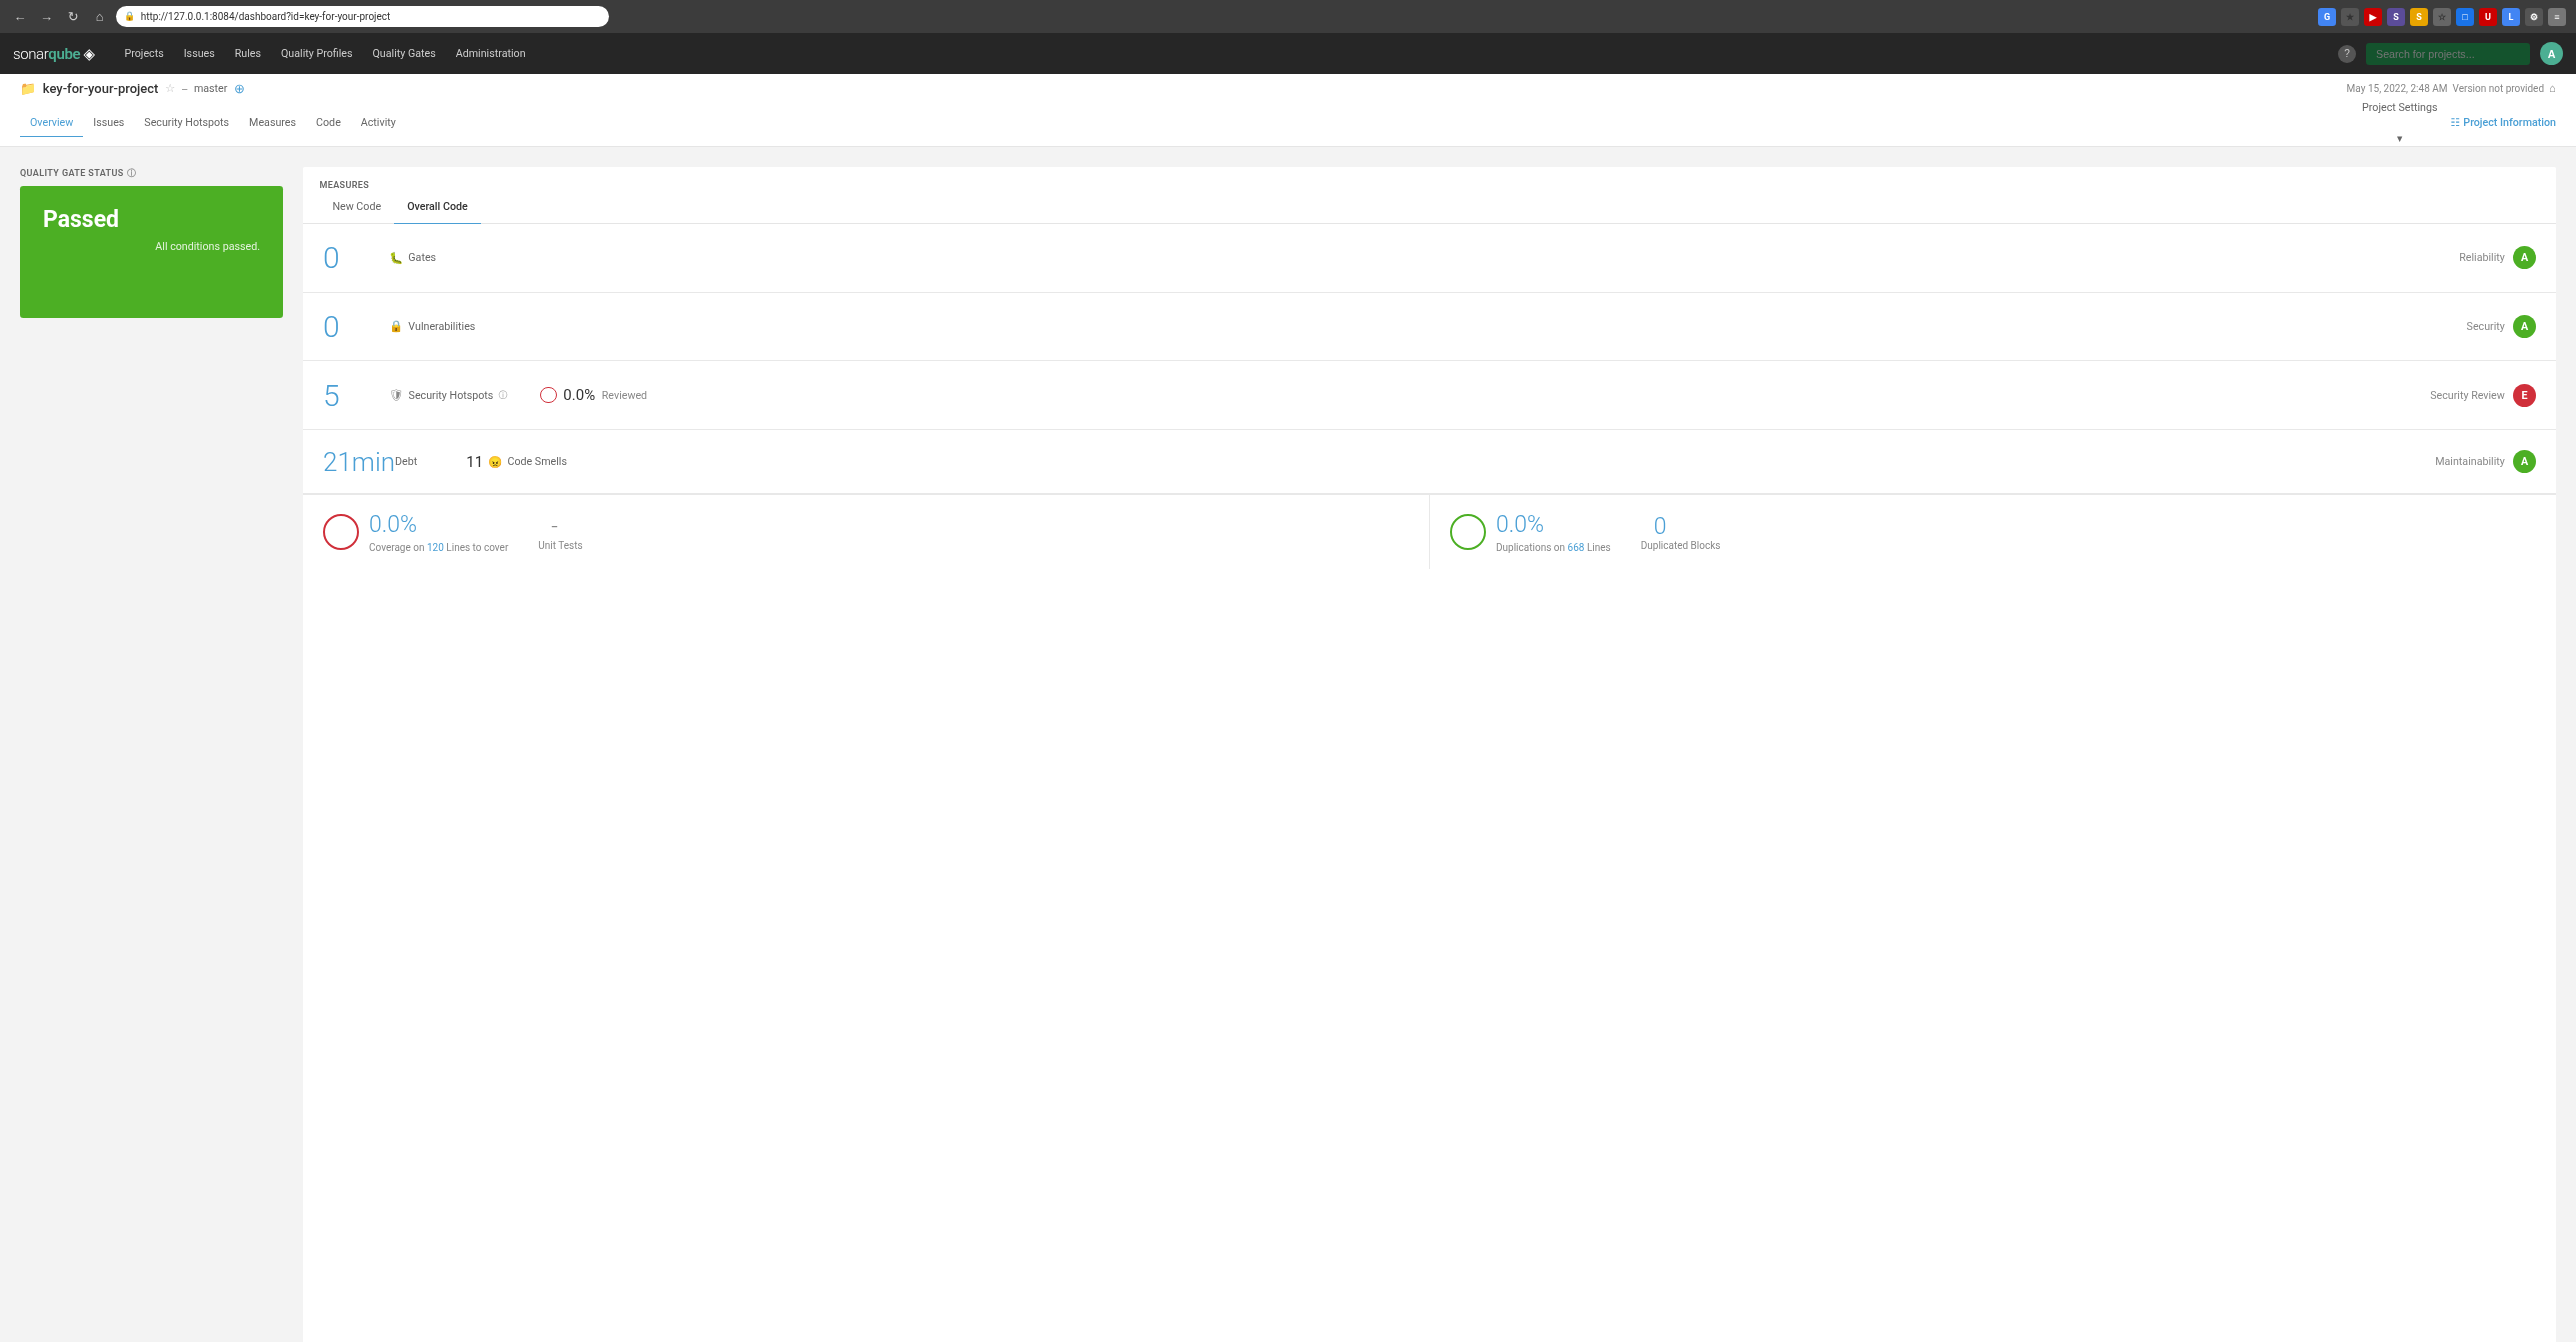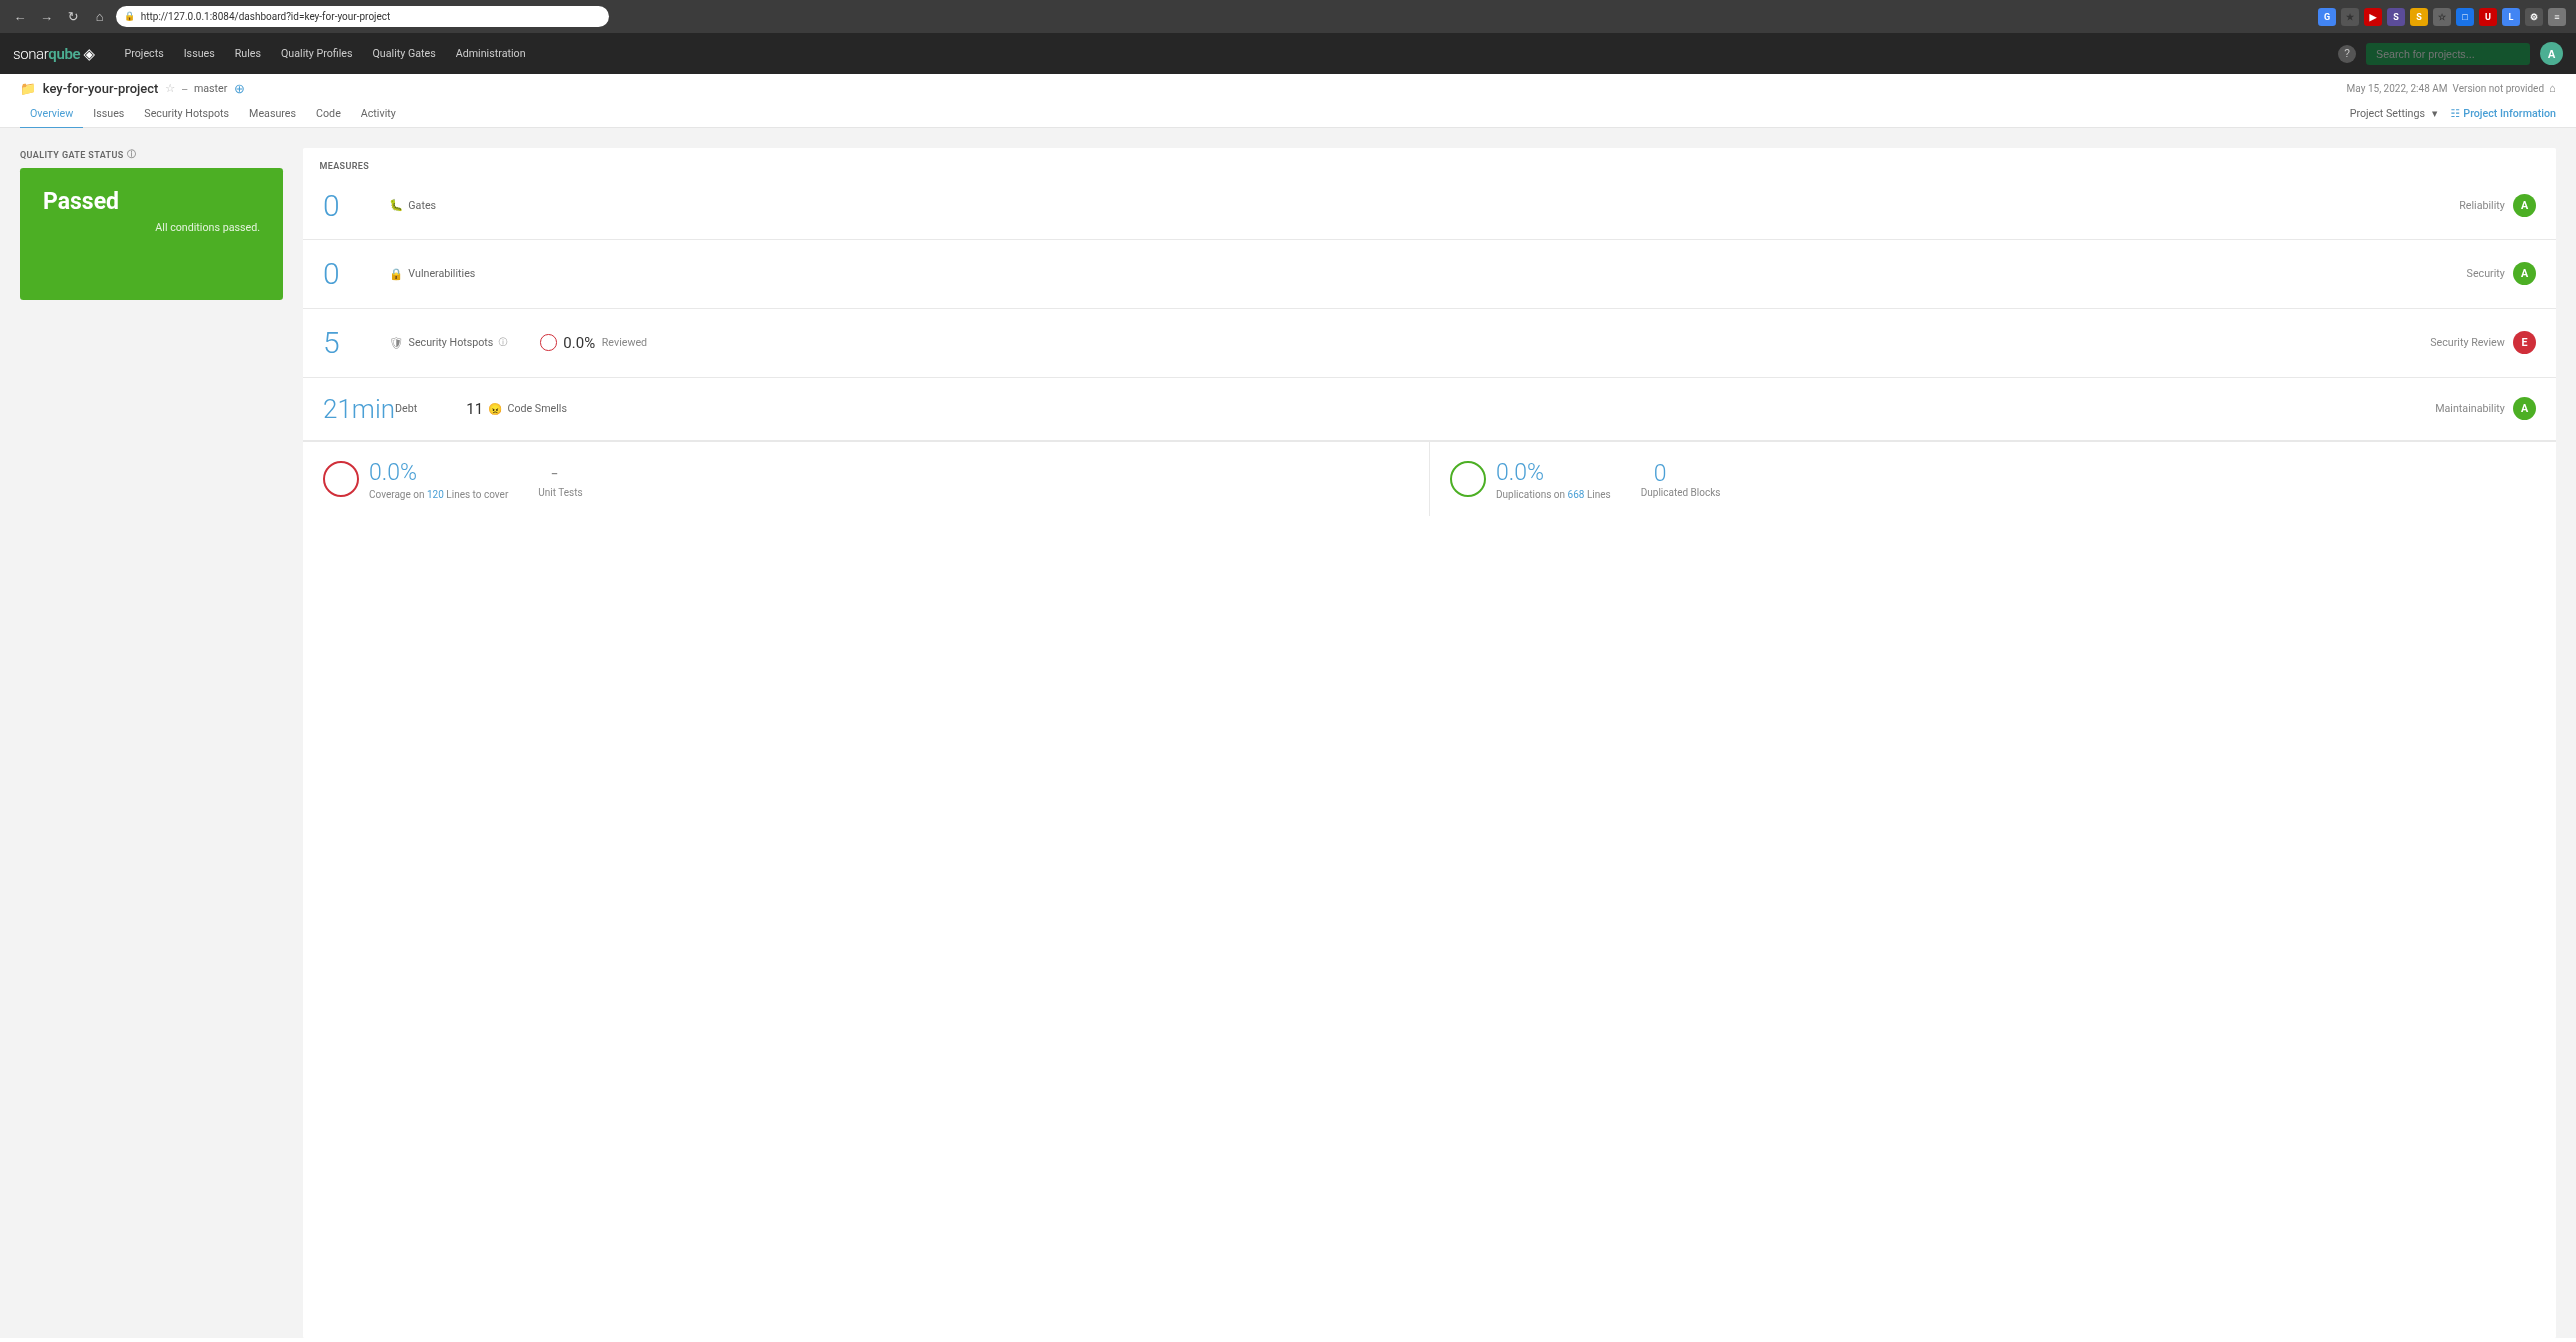--- a/index.html
+++ b/index.html
@@ -91,21 +91,21 @@
       display: flex; align-items: center; gap: 0;
       border-bottom: 1.6px solid transparent;
     }
     .sub-nav-link {
       padding: 6.6px 10px; font-size: 10.7px; color: #666; cursor: pointer;
       border-bottom: 1.6px solid transparent; margin-bottom: -1.6px;
       text-decoration: none;
     }
     .sub-nav-link.active { color: #4a9fd5; border-bottom-color: #4a9fd5; }
     .sub-nav-right { margin-left: auto; display: flex; align-items: center; gap: 13px; }
-    .project-settings-link { font-size: 10.7px; color: #666; cursor: pointer; display: flex; align-items: center; gap: 7px; }
+    .project-settings-link { font-size: 10.7px; color: #666; cursor: pointer; display: flex; align-items: center; gap: 18px; flex-direction: column; }
     .project-info-link { font-size: 10.7px; color: #4a9fd5; cursor: pointer; display: flex; align-items: center; gap: 3.3px; font-weight: 500; }
 
     
     .main-content {
       display: flex; padding: 20px 20px 0 20px; gap: 20px;
       background: #f3f3f3; min-height: calc(100vh - 132px);
     }
 
     
     .left-panel { width: 263px; flex-shrink: 0; }
@@ -281,20 +281,24 @@
       </div>
       <div class="quality-gate-card">
         <div class="passed-text">Passed</div>
         <div class="conditions-text">All conditions passed.</div>
       </div>
     </div>
 
     <div class="right-panel">
       <div class="measures-label">MEASURES</div>
 
+      <div class="tabs">
+        <div class="tab">New Code</div>
+        <div class="tab active">Overall Code</div>
+      </div>
 
       <div class="metric-row">
         <div class="metric-value">0</div>
         <div class="metric-icon-label">
           <span class="metric-icon">🐛</span>
           <span>Gates</span>
         </div>
         <div class="metric-right">
           <span class="metric-label">Reliability</span>
           <div class="rating-badge rating-a">A</div>

